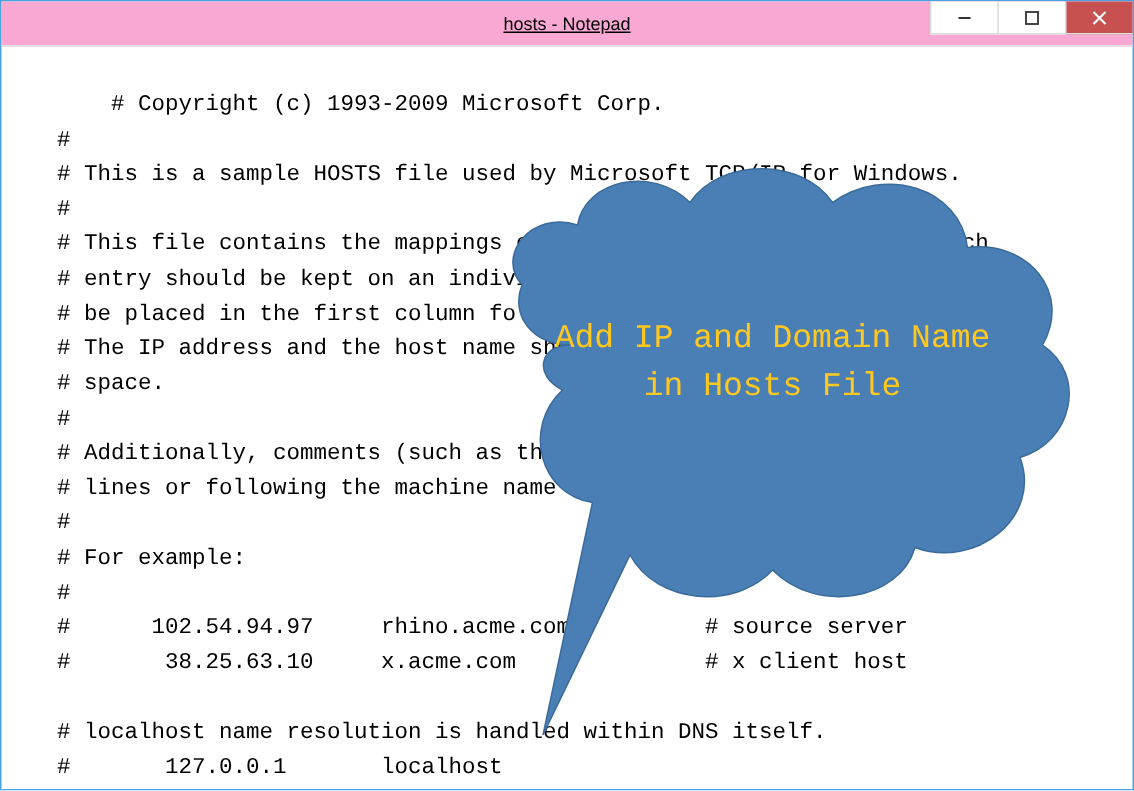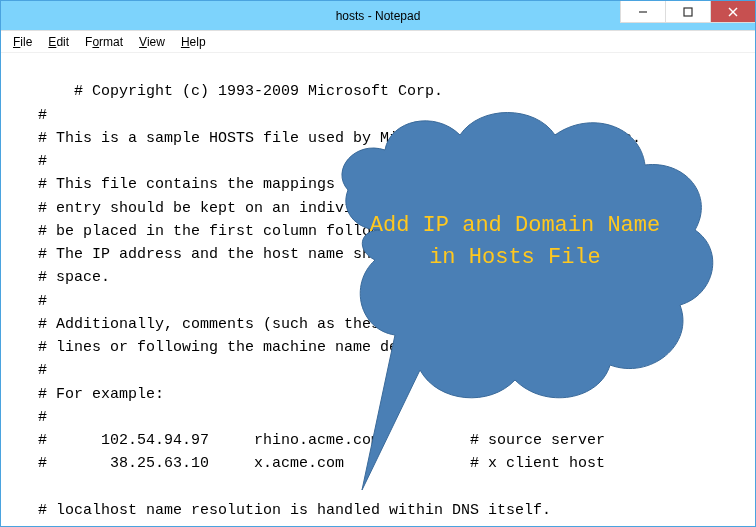--- a/index.html
+++ b/index.html
@@ -14,25 +14,26 @@
     .window {
       width: 756px;
       height: 527px;
       border: 1px solid #4aa3df;
       background: #fff;
       display: flex;
       flex-direction: column;
     }
     .titlebar {
       height: 30px;
-      background: #7dd3fc;
+      background: #f9a8d4;
       border-bottom: 1px solid #e0e0e0;
       display: flex;
       align-items: center;
       position: relative;
+      text-decoration: underline;
     }
     .title {
       flex: 1;
       text-align: center;
       font-size: 12px;
       color: #000;
     }
     .window-controls {
       display: flex;
       position: absolute;
@@ -126,27 +127,20 @@
       </div>
       <div class="win-btn close">
         <svg width="10" height="10">
             <line x1="1" y1="1" x2="9" y2="9" stroke="#fff" stroke-width="1.4"></line>
             <line x1="9" y1="1" x2="1" y2="9" stroke="#fff" stroke-width="1.4"></line>
           </svg>
       </div>
     </div>
   </div>
 
-  <div class="menubar">
-    <div class="menu-item"><span class="ul">F</span><span>ile</span></div>
-    <div class="menu-item"><span class="ul">E</span><span>dit</span></div>
-    <div class="menu-item"><span>F</span><span class="ul">o</span><span>rmat</span></div>
-    <div class="menu-item"><span class="ul">V</span><span>iew</span></div>
-    <div class="menu-item"><span class="ul">H</span><span>elp</span></div>
-  </div>
 
   <div class="content">
     <span id="lines-container"># Copyright (c) 1993-2009 Microsoft Corp.
 #
 # This is a sample HOSTS file used by Microsoft TCP/IP for Windows.
 #
 # This file contains the mappings of IP addresses to host names. Each
 # entry should be kept on an individual line. The IP address should
 # be placed in the first column followed by the corresponding host name.
 # The IP address and the host name should be separated by at least one

